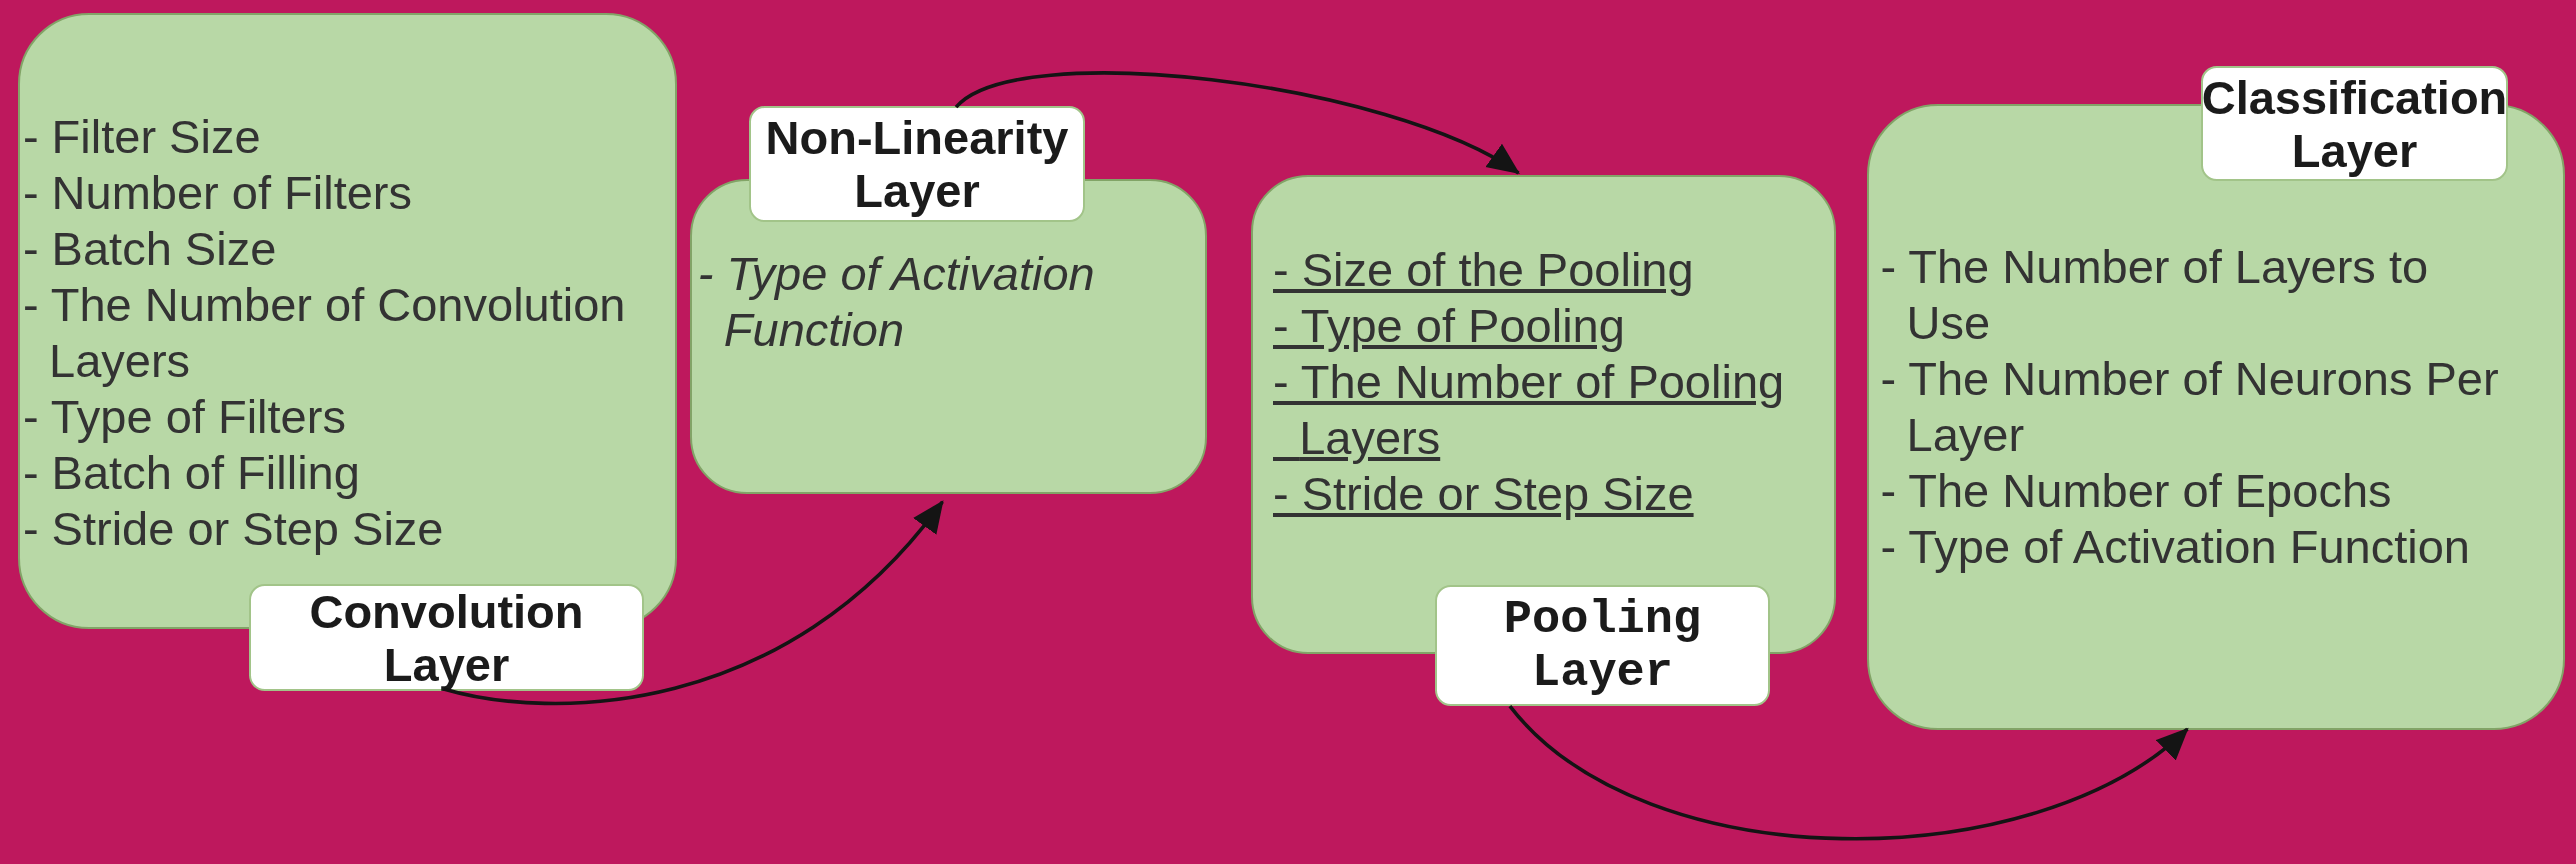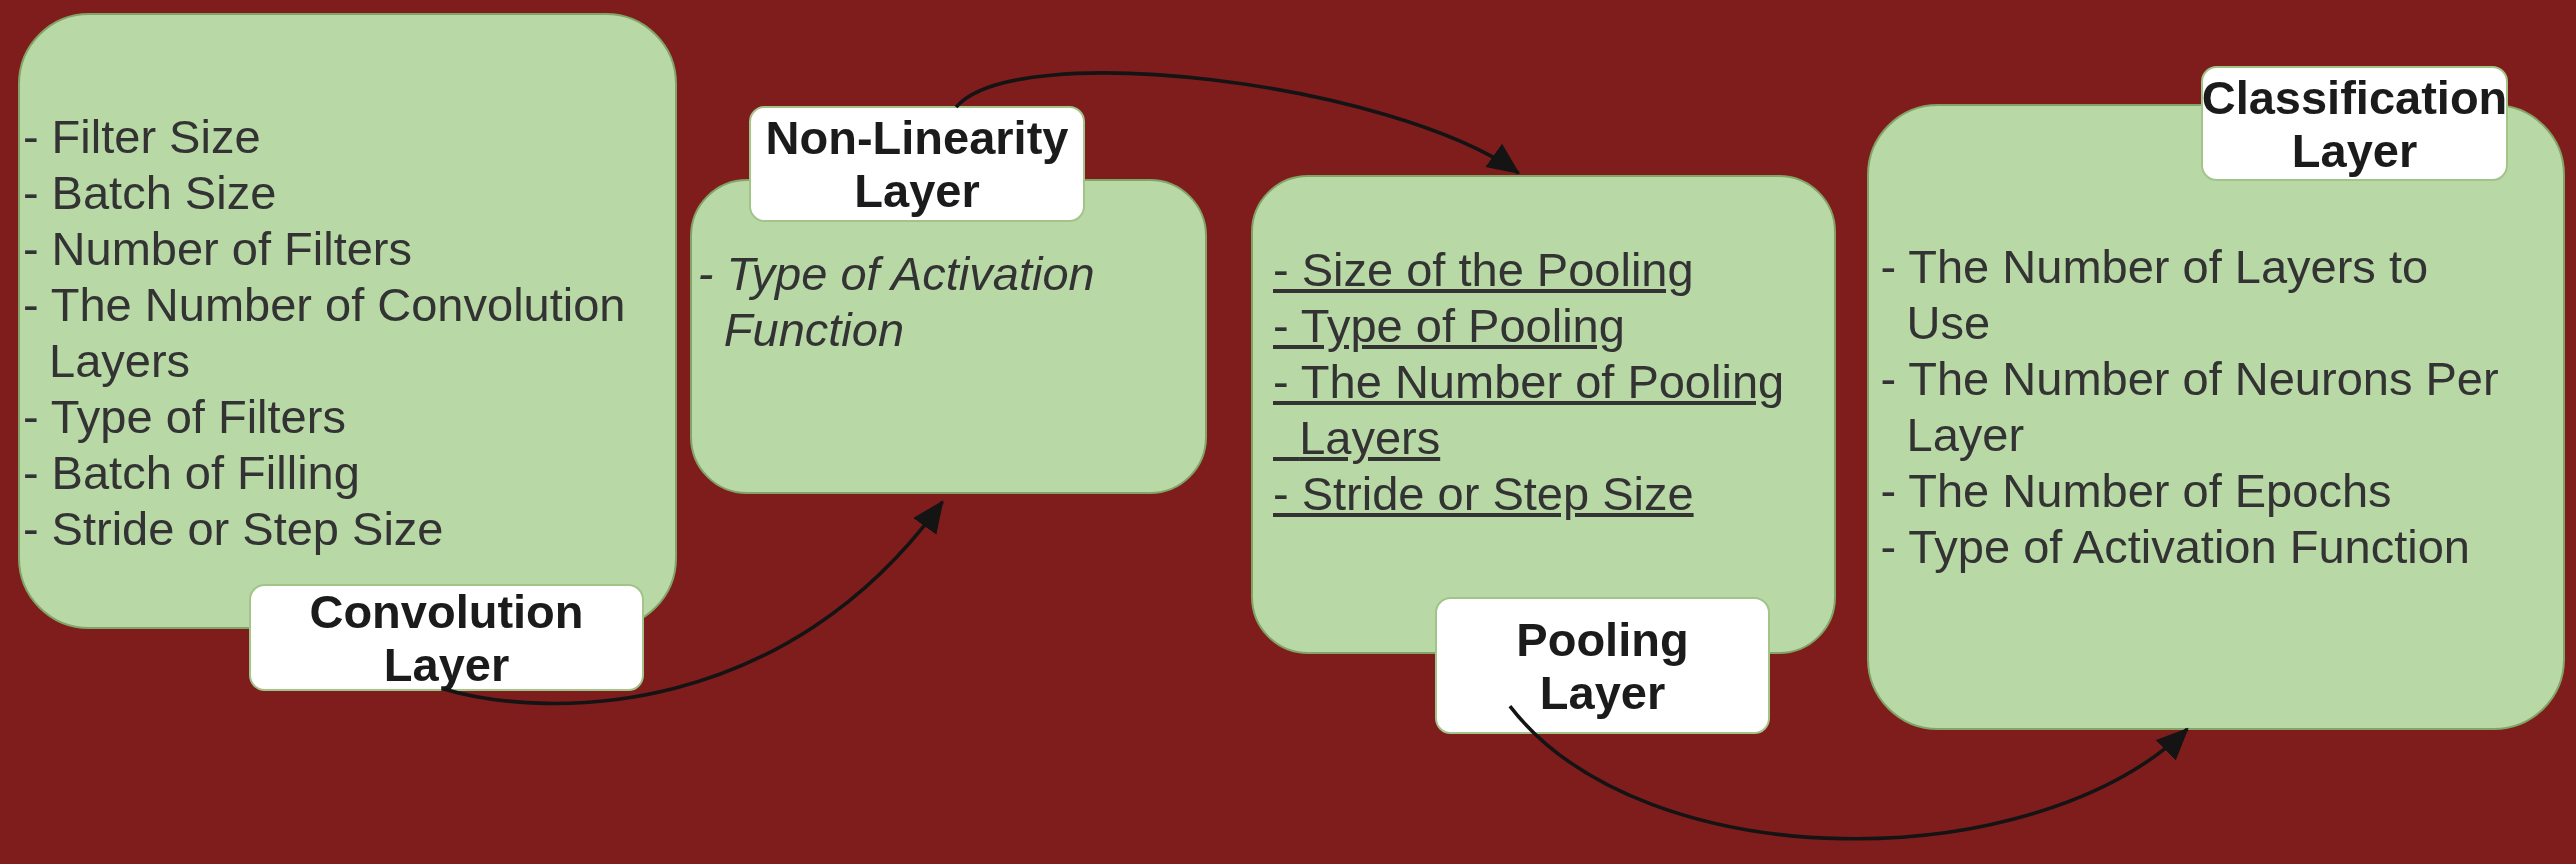--- a/index.html
+++ b/index.html
@@ -4,21 +4,21 @@
 <style>
   html, body {
     margin: 0;
     padding: 0;
     background: #ffffff;
   }
   .canvas {
     position: relative;
     width: 2576px;
     height: 864px;
-    background: #7f1d1d;
+    background: #be185d;
     overflow: hidden;
     font-family: "Liberation Sans", sans-serif;
   }
   .gbox {
     position: absolute;
     box-sizing: border-box;
     background: #b8d8a6;
     border: 2.9px solid #82a467;
   }
   .box-convolution    { left: 18px;   top: 13px;  width: 659px; height: 616px; border-radius: 71px; }
@@ -51,21 +51,21 @@
     justify-content: center;
     text-align: center;
     font-size: 47px;
     font-weight: 700;
     line-height: 53px;
     color: #1b1b1b;
     z-index: 3;
   }
   .label-convolution    { left: 249px;  top: 584px; width: 395px; height: 107px; }
   .label-nonlinearity   { left: 749px; top: 106px; width: 336px; height: 116px; }
-  .label-pooling        { left: 1435px; top: 597px; width: 335px; height: 137px; }
+  .label-pooling        { left: 1435px; top: 585px; width: 335px; height: 121px; font-family: Liberation Mono, monospace; }
   .label-classification { left: 2201px; top: 66px;  width: 307px; height: 115px; }
 
   .arrows {
     position: absolute;
     left: 0;
     top: 0;
     z-index: 4;
     pointer-events: none;
   }
   .arrow-path {
@@ -75,22 +75,22 @@
   }
 </style>
 </head>
 <body>
 
 <div class="canvas">
 
   <div class="gbox box-convolution">
     <div class="items items-convolution">
       <div class="item">- Filter Size</div>
+      <div class="item">- Number of Filters</div>
       <div class="item">- Batch Size</div>
-      <div class="item">- Number of Filters</div>
       <div class="item">- The Number of Convolution
   Layers</div>
       <div class="item">- Type of Filters</div>
       <div class="item">- Batch of Filling</div>
       <div class="item">- Stride or Step Size</div>
     </div>
   </div>
 
   <div class="gbox box-nonlinearity">
     <div class="items items-nonlinearity">

